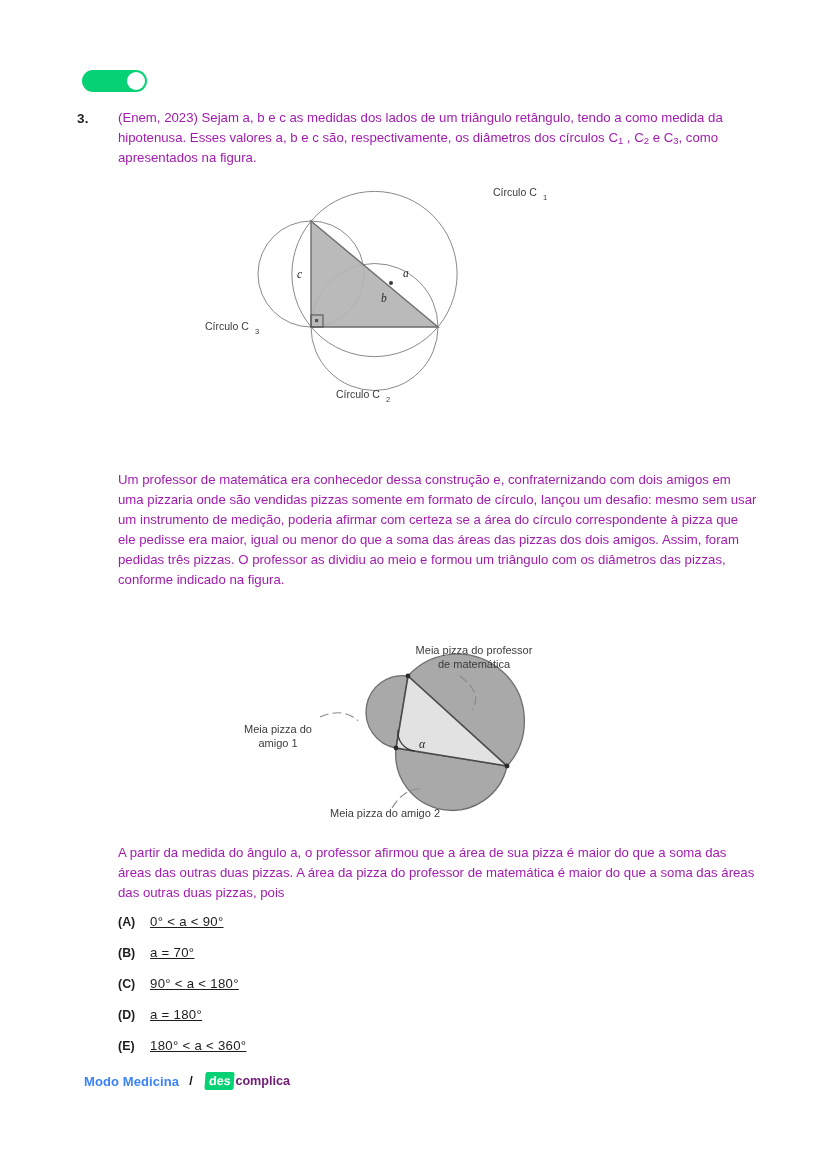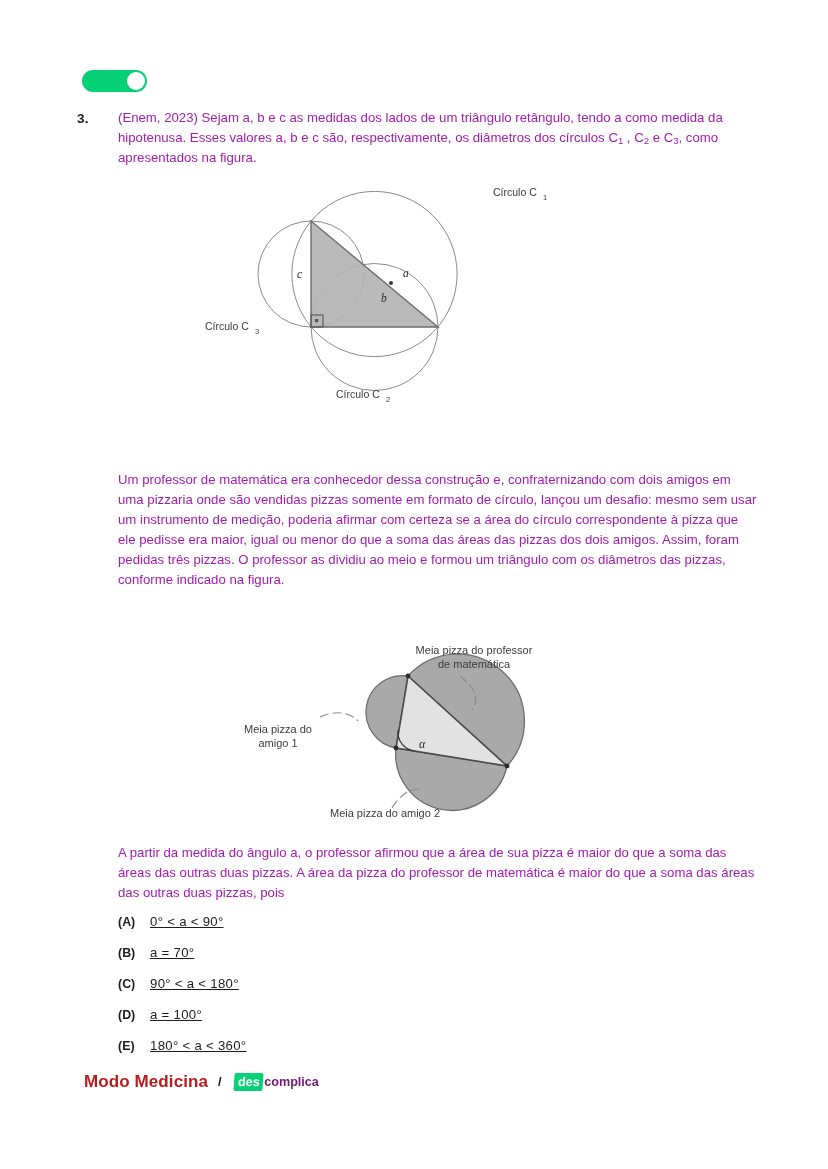--- a/index.html
+++ b/index.html
@@ -108,22 +108,22 @@
   .footer {
     position: absolute;
     left: 84px;
     top: 1072px;
     display: flex;
     align-items: center;
     gap: 8px;
   }
   .footer .brand-text {
     font-weight: bold;
-    font-size: 17px;
-    color: #b91c1c;
+    font-size: 13px;
+    color: #3b82f6;
     letter-spacing: 0.1px;
   }
   .footer .slash {
     font-weight: bold;
     font-size: 12.6px;
     color: #111;
     margin: 0 4px 0 2px;
   }
   .logo {
     display: inline-flex;
@@ -256,21 +256,21 @@
     <div class="option">
       <span class="letter">(B)</span>
       <span class="otext">a = 70°</span>
     </div>
     <div class="option">
       <span class="letter">(C)</span>
       <span class="otext">90° &lt; a &lt; 180°</span>
     </div>
     <div class="option">
       <span class="letter">(D)</span>
-      <span class="otext">a = 100°</span>
+      <span class="otext">a = 180°</span>
     </div>
     <div class="option">
       <span class="letter">(E)</span>
       <span class="otext">180° &lt; a &lt; 360°</span>
     </div>
   </div>
 
   <div class="footer">
     <span class="brand-text">Modo Medicina</span>
     <span class="slash">/</span>

